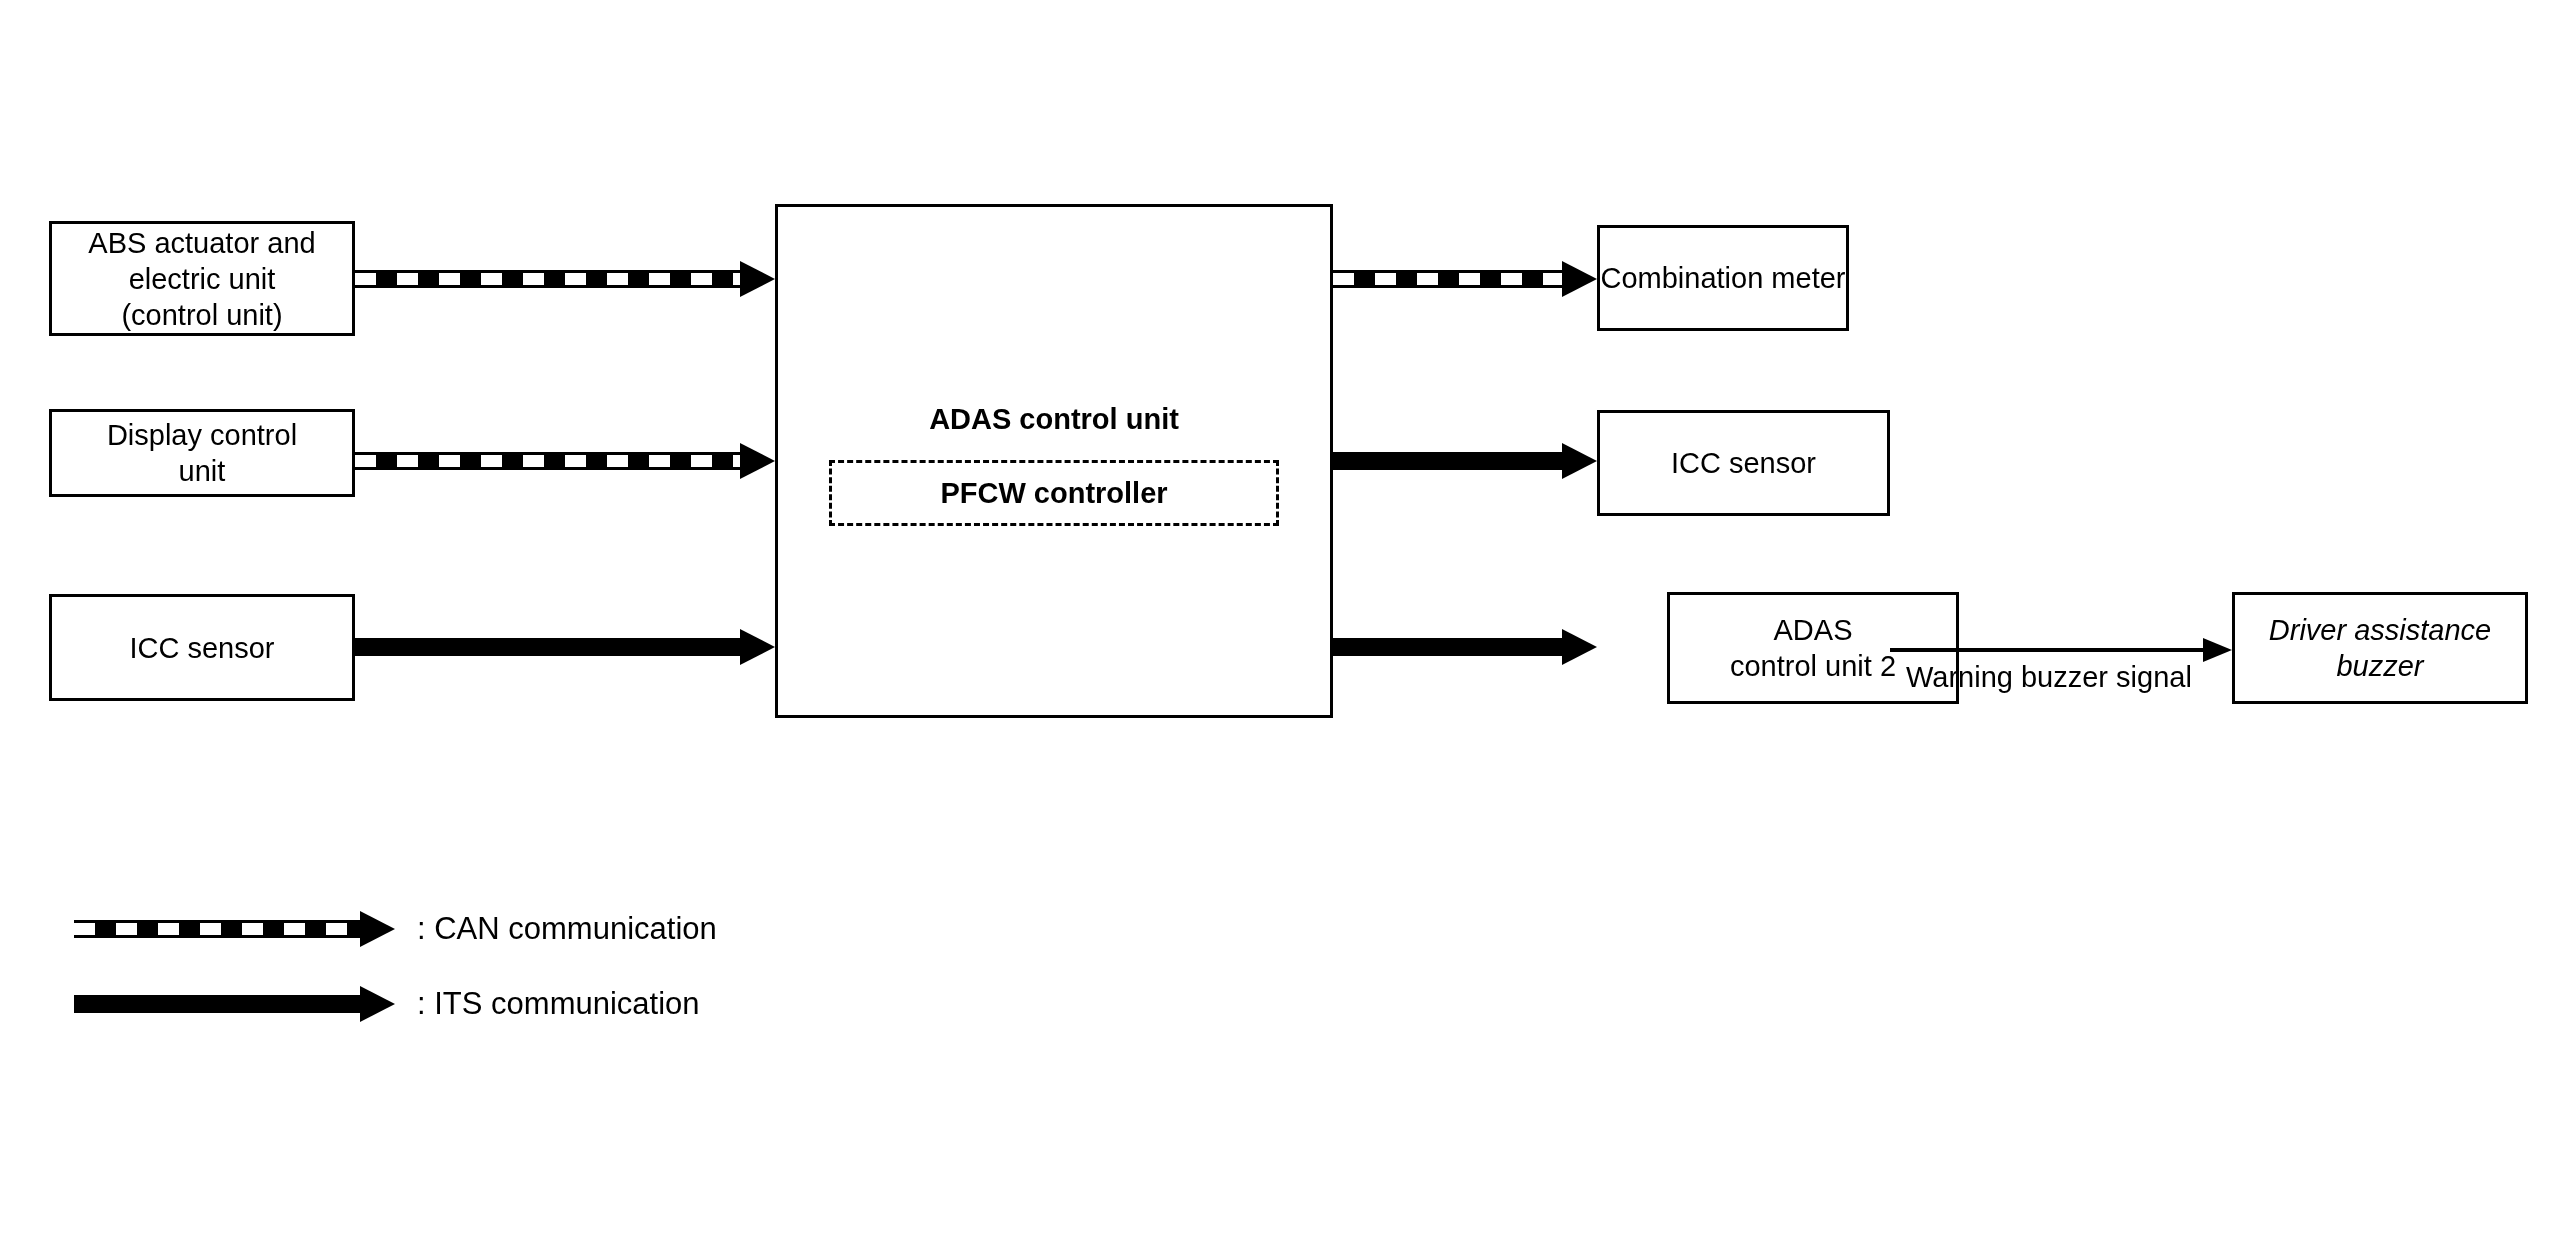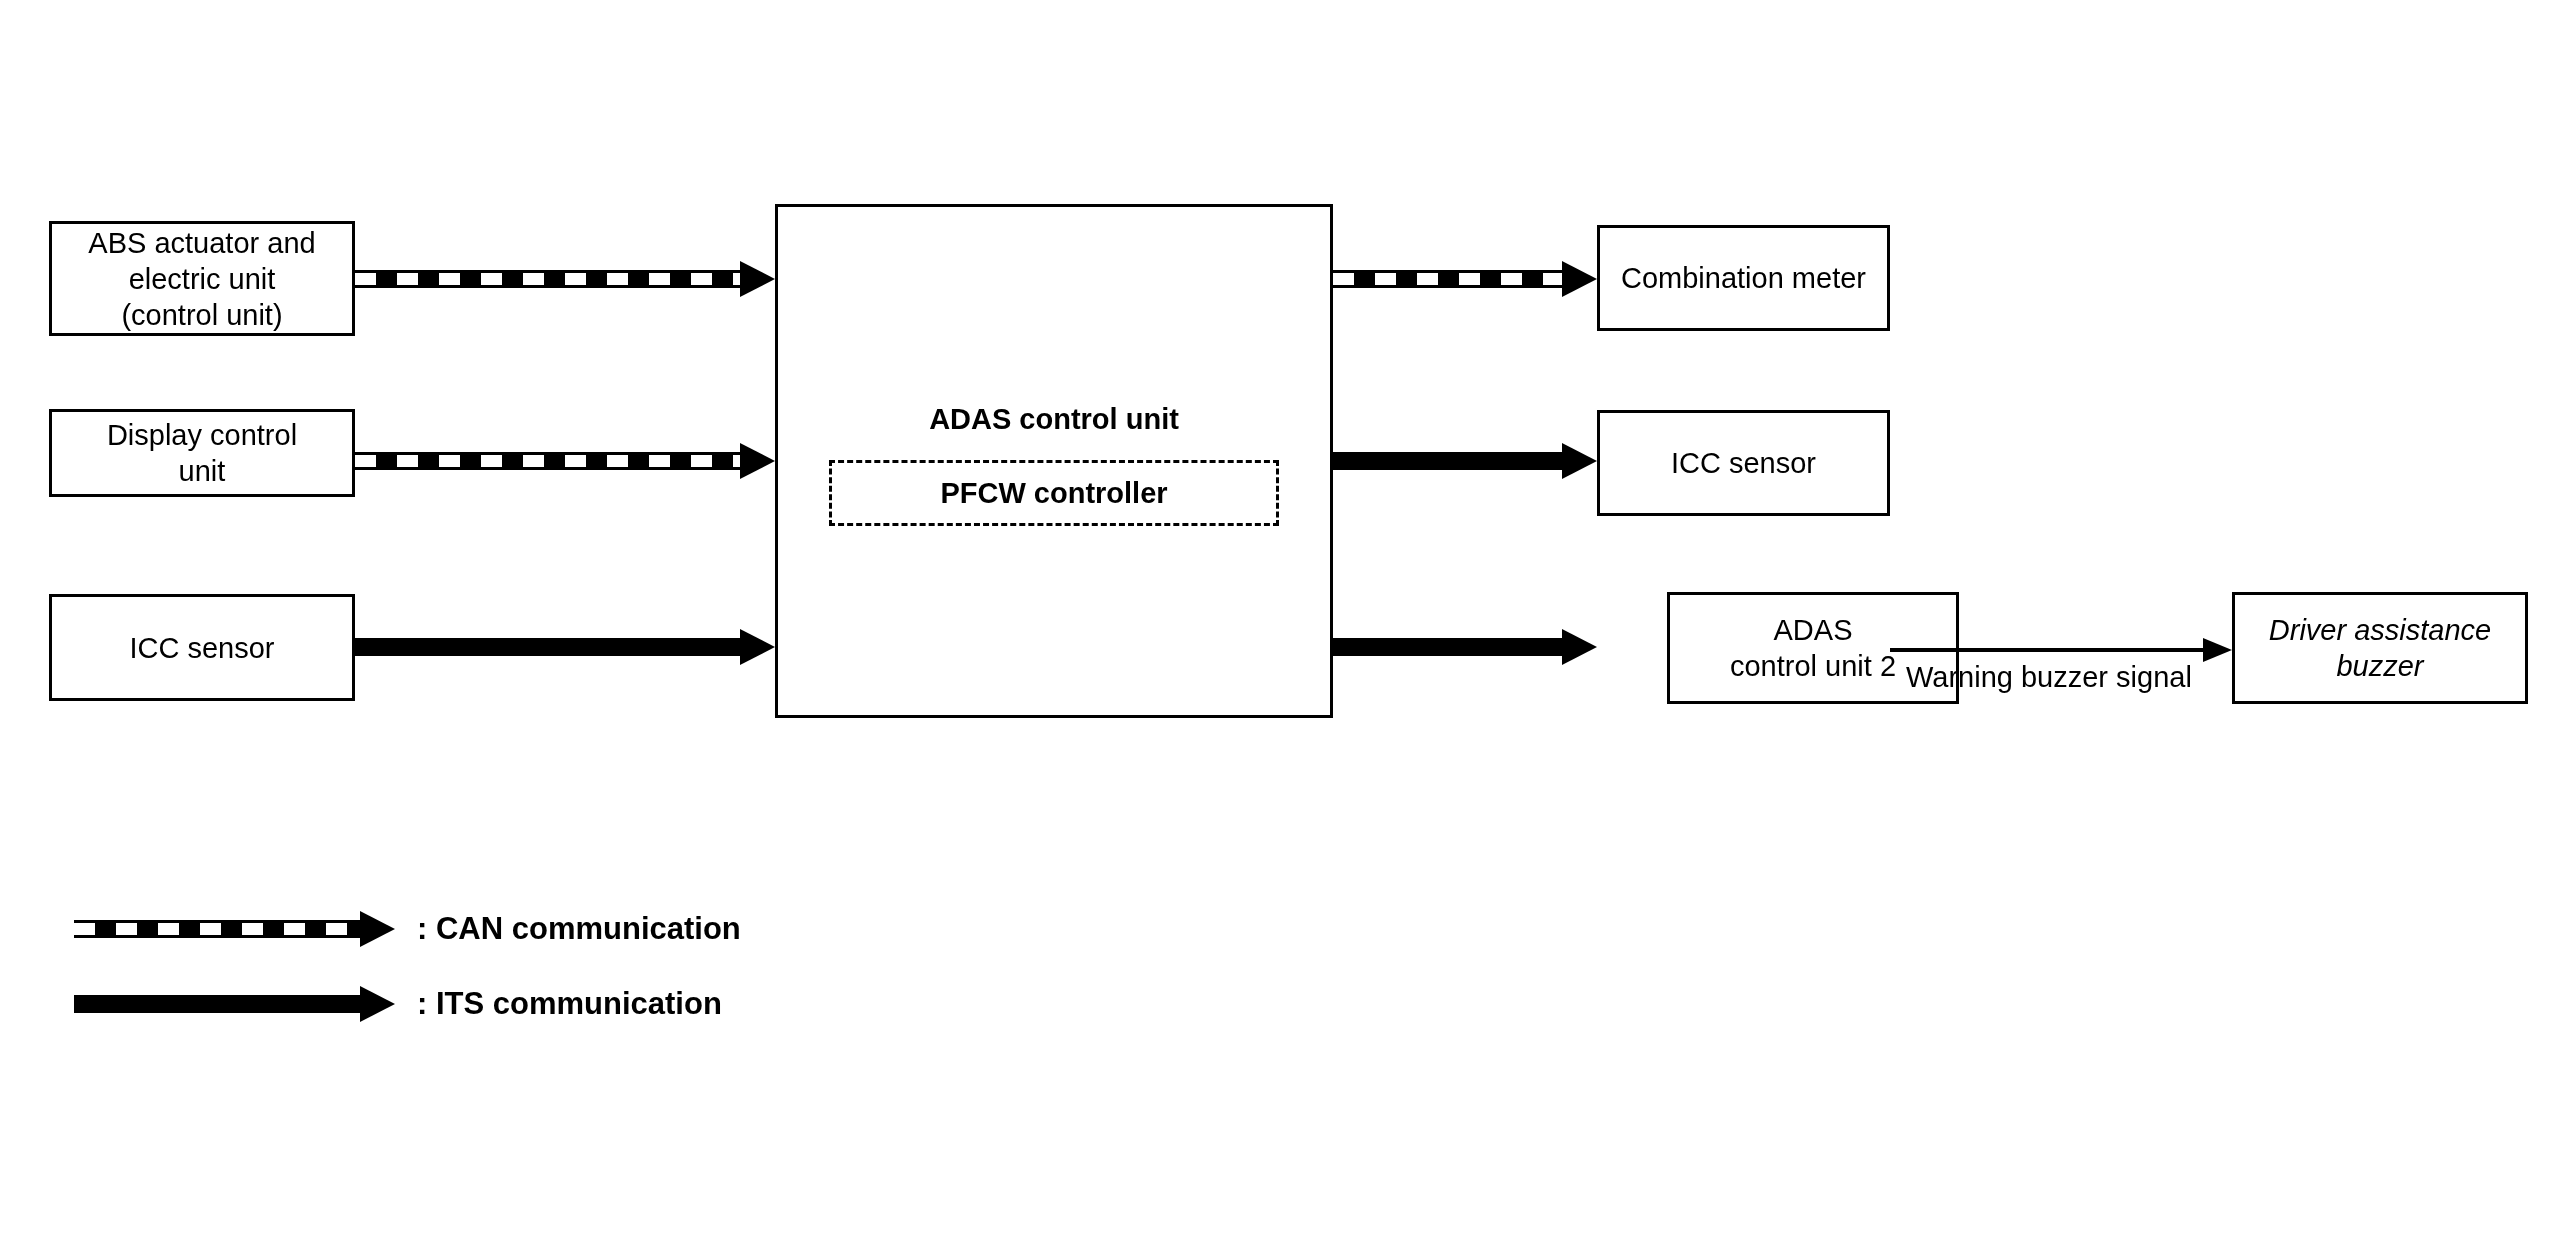--- a/index.html
+++ b/index.html
@@ -78,21 +78,20 @@
     font-size: 29px;
     text-align: left;
     margin-left: 16px;
   }
   .legend-row {
     position: absolute;
     left: 74px;
     height: 36px;
     display: flex;
     align-items: flex-end;
-    font-weight: bold;
   }
   .legend-arrow {
     display: flex;
     align-items: center;
     width: 321px;
     flex: 0 0 auto;
   }
   .legend-label {
     margin-left: 22px;
     font-size: 31px;
@@ -111,21 +110,21 @@
   <div class="box" style="left:49px; top:409px; width:306px; height:88px;">Display control
 unit</div>
 
   <div class="box" style="left:49px; top:594px; width:306px; height:107px;">ICC sensor</div>
 
   <div class="box adas-box" style="left:775px; top:204px; width:558px; height:514px;font-weight:bold;">
     <div class="adas-title">ADAS control unit</div>
     <div class="pfcw-box">PFCW controller</div>
   </div>
 
-  <div class="box" style="left:1597px; top:225px; width:293px; height:106px;">Combination meter</div>
+  <div class="box" style="left:1597px; top:225px; width:252px; height:106px;">Combination meter</div>
 
   <div class="box" style="left:1597px; top:410px; width:293px; height:106px;">ICC sensor</div>
 
   <div class="box" style="left:1667px; top:592px; width:292px; height:112px;">ADAS
 control unit 2</div>
 
   <div class="box" style="left:2232px; top:592px; width:296px; height:112px;font-style:italic;">Driver assistance
 buzzer</div>
 
   <div class="arrow" style="left:355px; top:261px; width:420px; height:36px;">

